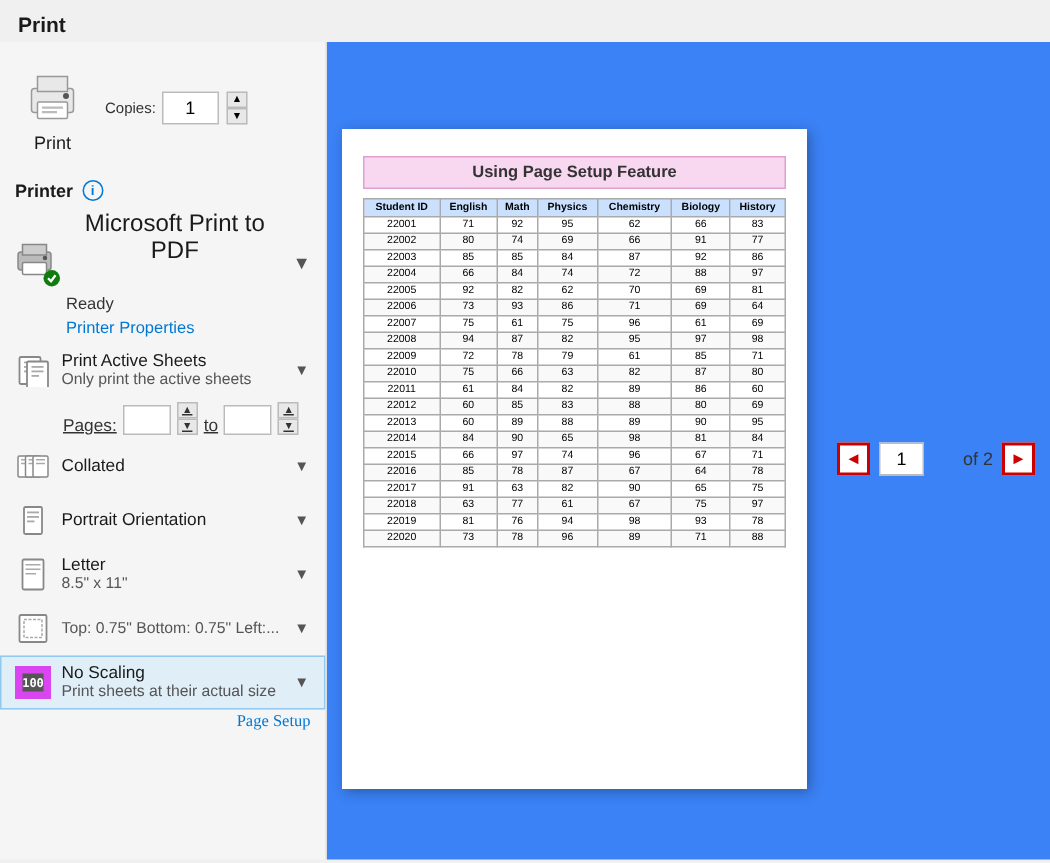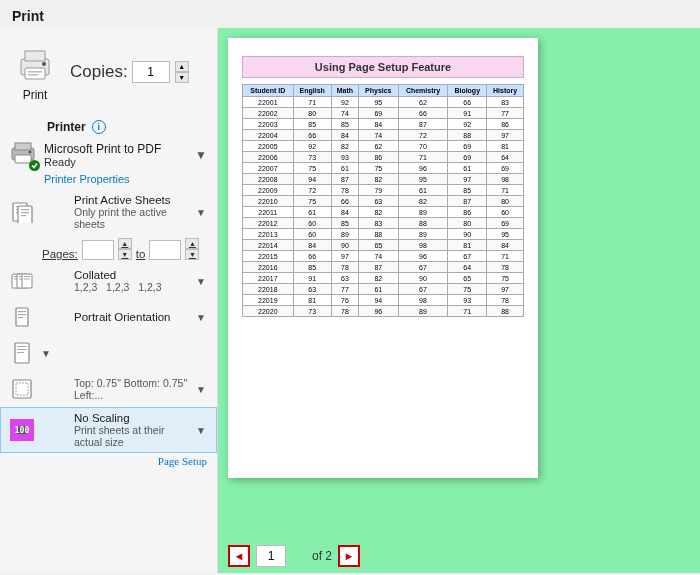--- a/index.html
+++ b/index.html
@@ -76,21 +76,20 @@
       line-height: 1;
     }
     .section-header {
       font-size: 12px;
       font-weight: 600;
       color: #1a1a1a;
       padding: 6px 10px 3px 10px;
       display: flex;
       align-items: center;
       gap: 6px;
-      margin-left: 37px;
     }
     .info-icon {
       width: 14px;
       height: 14px;
       border-radius: 50%;
       border: 1px solid #0078d4;
       color: #0078d4;
       font-size: 9px;
       display: flex;
       align-items: center;
@@ -102,27 +101,29 @@
       align-items: center;
       padding: 4px 10px;
       gap: 6px;
     }
     .printer-icon-wrap {
       position: relative;
       width: 28px;
       height: 28px;
     }
     .printer-name {
-      font-size: 12px;
+      font-size: 16px;
       color: #1a1a1a;
       font-weight: 500;
+      text-align: center;
     }
     .printer-status {
       font-size: 11px;
       color: #333;
+      margin-top: 20px;
     }
     .printer-dropdown {
       margin-left: auto;
       color: #555;
       cursor: pointer;
     }
     .printer-properties-link {
       color: #0078d4;
       font-size: 11px;
       padding: 0 10px 4px 44px;
@@ -150,21 +151,20 @@
     .setting-icon {
       width: 26px;
       height: 26px;
       min-width: 26px;
       display: flex;
       align-items: center;
       justify-content: center;
     }
     .setting-text {
       flex: 1;
-      margin-left: 33px;
     }
     .setting-title {
       font-size: 11.5px;
       color: #1a1a1a;
       font-weight: 500;
     }
     .setting-subtitle {
       font-size: 10.5px;
       color: #555;
     }
@@ -196,24 +196,24 @@
       padding: 2px 10px 0 10px;
       cursor: pointer;
       text-align: right;
       display: block;
       font-family: Liberation Serif, serif;
     }
 
     
     .right-panel {
       flex: 1;
-      background: #86efac;
-      display: flex;
-      flex-direction: column;
-      align-items: flex-start;
+      background: #3b82f6;
+      display: flex;
+      flex-direction: row;
+      align-items: center;
       justify-content: space-between;
       padding: 10px 10px 0 10px;
     }
     .preview-page {
       background: white;
       width: 310px;
       min-height: 440px;
       box-shadow: 2px 2px 8px rgba(0,0,0,0.3);
       padding: 18px 14px 14px 14px;
       overflow: hidden;
@@ -305,21 +305,21 @@
             <rect x="8" y="2" width="20" height="10" fill="#e8e8e8" stroke="#999" stroke-width="1"></rect>
             <rect x="8" y="19" width="20" height="11" rx="1" fill="white" stroke="#999" stroke-width="1"></rect>
             <rect x="11" y="22" width="14" height="1.5" fill="#bbb"></rect>
             <rect x="11" y="25" width="10" height="1.5" fill="#bbb"></rect>
             <circle cx="27" cy="15" r="2" fill="#555"></circle>
           </svg>
         </div>
         <span class="print-btn-label">Print</span>
       </div>
       <div style="margin-left:10px; display:flex; align-items:center; gap:4px;">
-        <span style="font-size:17px;color:#333;">Copies:</span>
+        <span style="font-size:10px;color:#333;">Copies:</span>
         <input class="copies-input" type="text" value="1" style="">
         <div class="copies-spinner">
           <div class="spin-btn">▲</div>
           <div class="spin-btn">▼</div>
         </div>
       </div>
     </div>
 
     <div class="section-header">
       <span>Printer</span>
@@ -392,21 +392,20 @@
           <rect x="6" y="4" width="10" height="14" rx="1" fill="white" stroke="#888" stroke-width="1"></rect>
           <rect x="8" y="6" width="6" height="1" fill="#aaa"></rect>
           <rect x="8" y="8.5" width="6" height="1" fill="#aaa"></rect>
           <rect x="11" y="4" width="10" height="14" rx="1" fill="white" stroke="#888" stroke-width="1"></rect>
           <rect x="13" y="6" width="6" height="1" fill="#aaa"></rect>
           <rect x="13" y="8.5" width="6" height="1" fill="#aaa"></rect>
         </svg>
       </div>
       <div class="setting-text">
         <div class="setting-title">Collated</div>
-        <div class="setting-subtitle">1,2,3&nbsp;&nbsp;&nbsp;1,2,3&nbsp;&nbsp;&nbsp;1,2,3</div>
       </div>
       <div class="setting-arrow">▼</div>
     </div>
 
     <div class="setting-item">
       <div class="setting-icon">
         <svg width="22" height="22" viewBox="0 0 22 22">
           <rect x="5" y="2" width="12" height="18" rx="1" fill="white" stroke="#888" stroke-width="1.2"></rect>
           <rect x="7" y="5" width="8" height="1.2" fill="#aaa"></rect>
           <rect x="7" y="8" width="8" height="1.2" fill="#aaa"></rect>
@@ -421,39 +420,43 @@
 
     <div class="setting-item">
       <div class="setting-icon">
         <svg width="22" height="22" viewBox="0 0 22 22">
           <rect x="4" y="1" width="14" height="20" rx="1" fill="white" stroke="#888" stroke-width="1.2"></rect>
           <rect x="6" y="4" width="10" height="1" fill="#aaa"></rect>
           <rect x="6" y="7" width="10" height="1" fill="#aaa"></rect>
           <rect x="6" y="10" width="7" height="1" fill="#aaa"></rect>
         </svg>
       </div>
+      <div class="setting-text">
+        <div class="setting-title">Letter</div>
+        <div class="setting-subtitle">8.5" x 11"</div>
+      </div>
       <div class="setting-arrow">▼</div>
     </div>
 
     <div class="setting-item">
       <div class="setting-icon">
         <svg width="22" height="22" viewBox="0 0 22 22">
           <rect x="2" y="2" width="18" height="18" rx="1" fill="white" stroke="#888" stroke-width="1.2"></rect>
           <rect x="5" y="5" width="12" height="12" fill="none" stroke="#aaa" stroke-width="1" stroke-dasharray="2,1"></rect>
         </svg>
       </div>
       <div class="setting-text">
         <div class="setting-subtitle">Top: 0.75" Bottom: 0.75" Left:...</div>
       </div>
       <div class="setting-arrow">▼</div>
     </div>
 
     <div class="setting-item active">
       <div class="setting-icon">
-        <div style="width:24px;height:22px;background:#555;border:7px solid #d946ef;display:flex;align-items:center;justify-content:center;color:white;font-size:8px;font-weight:bold;font-family:monospace;">100</div>
+        <div style="width:24px;height:22px;background:#555;border:5px solid #d946ef;display:flex;align-items:center;justify-content:center;color:white;font-size:8px;font-weight:bold;font-family:monospace;">100</div>
       </div>
       <div class="setting-text">
         <div class="setting-title">No Scaling</div>
         <div class="setting-subtitle">Print sheets at their actual size</div>
       </div>
       <div class="setting-arrow">▼</div>
     </div>
 
     <a class="page-setup-link">Page Setup</a>
 

